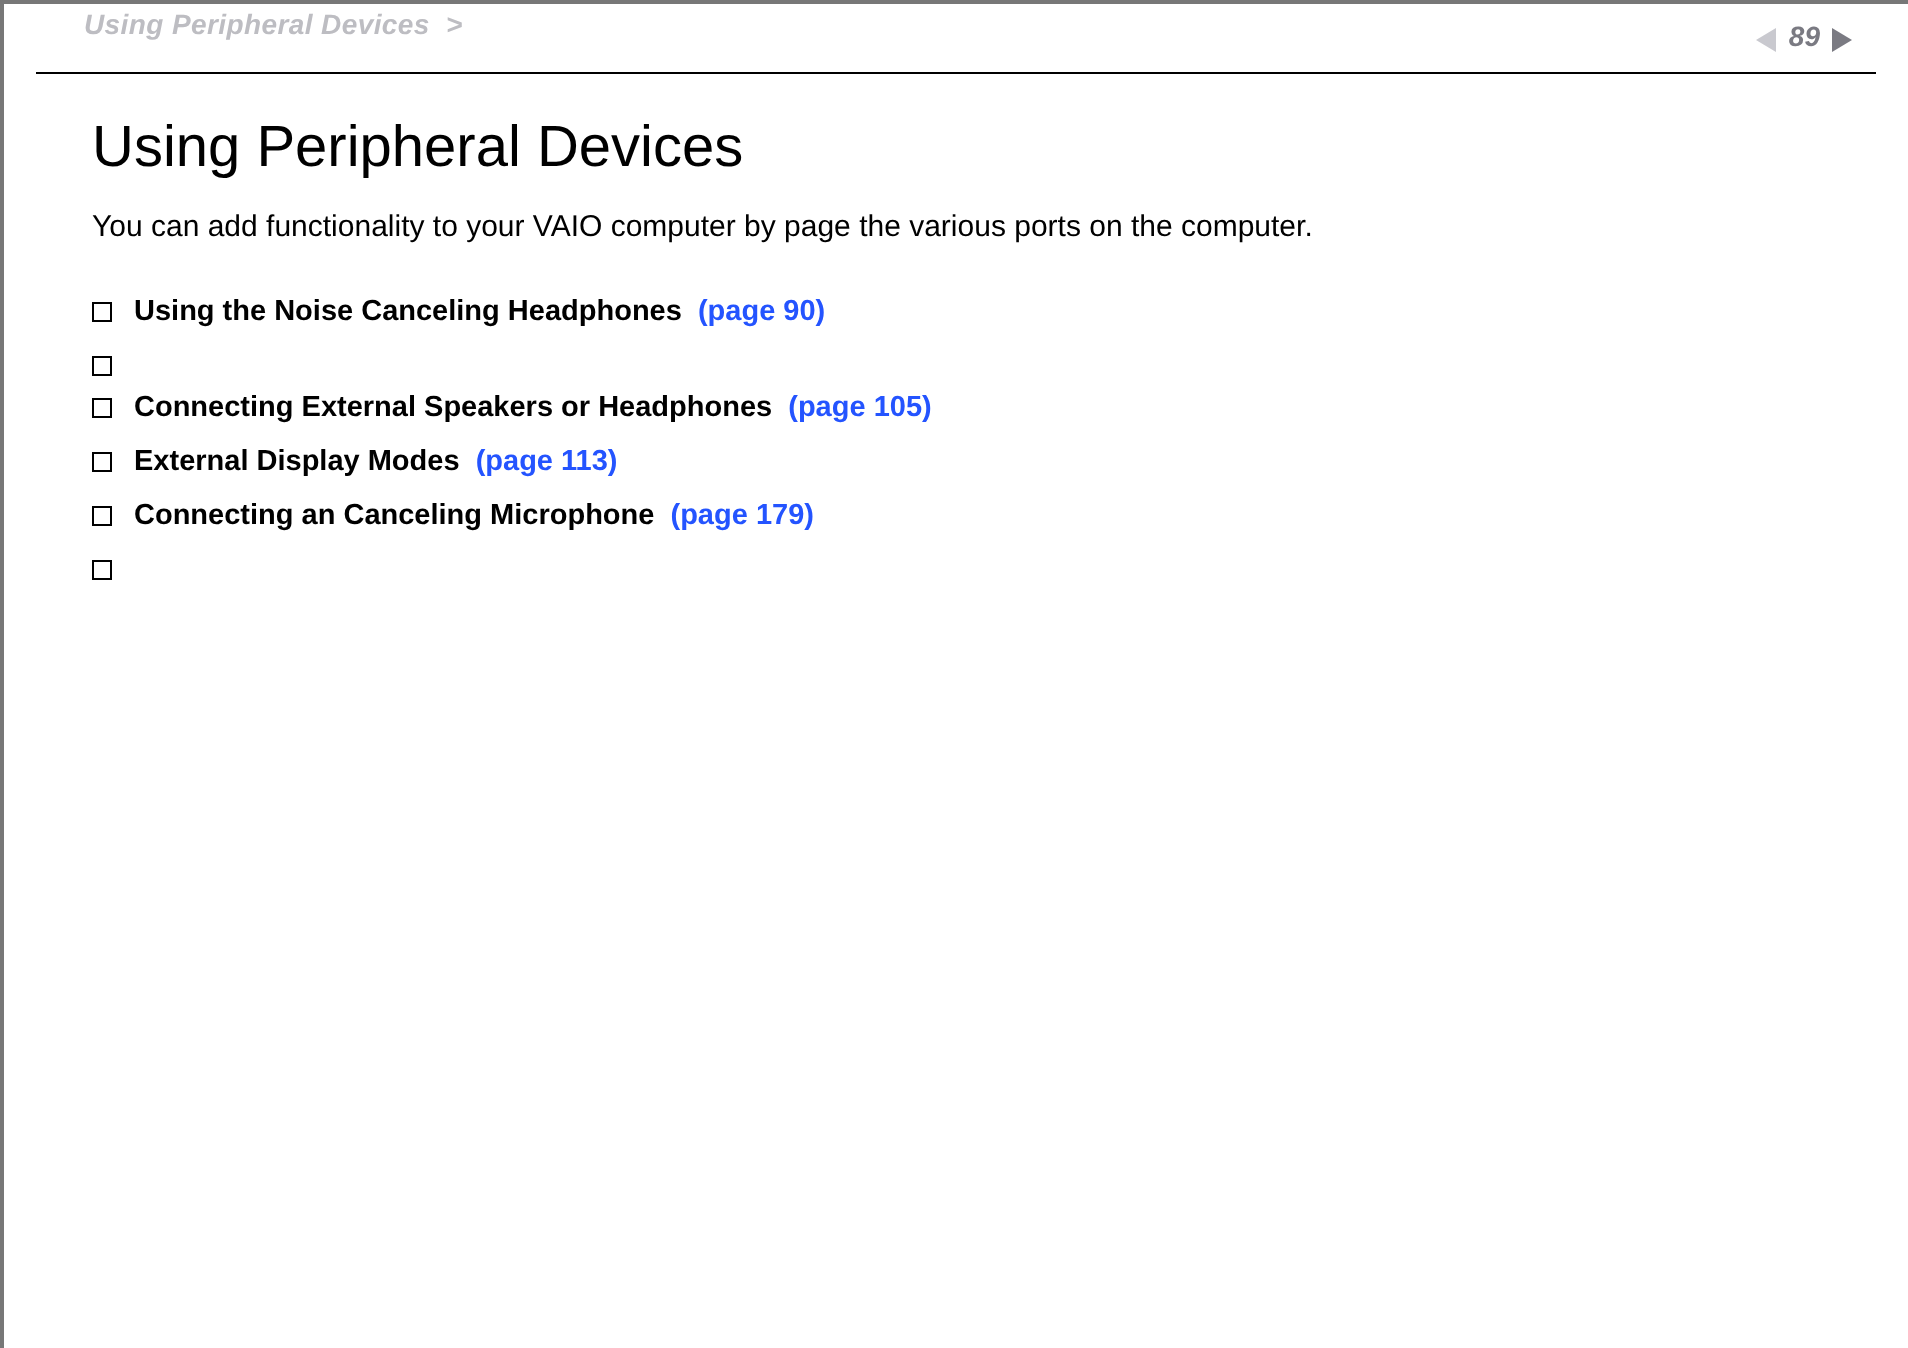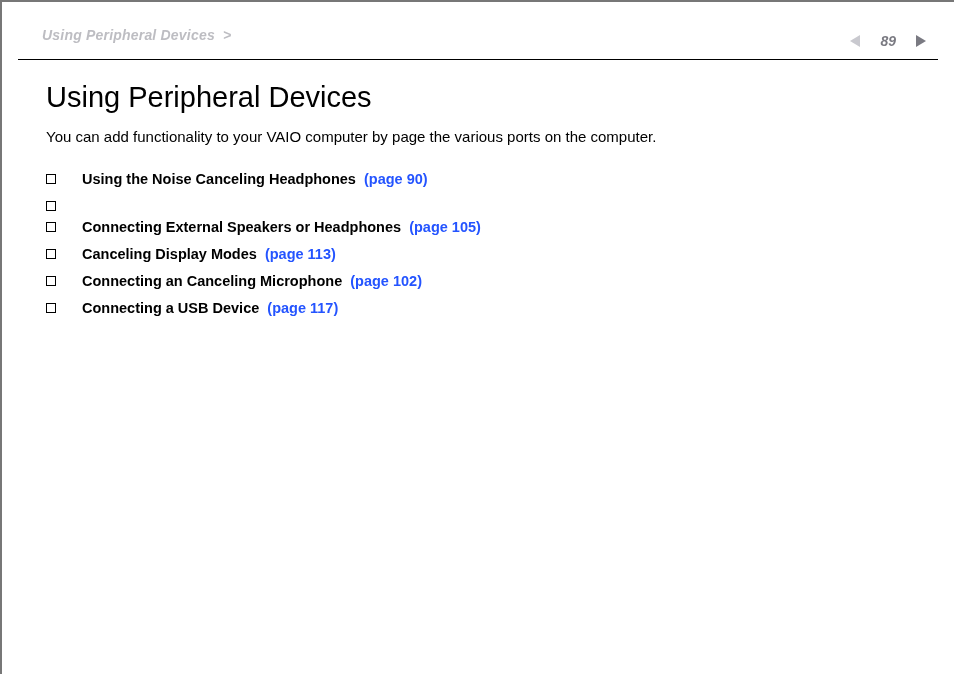--- a/index.html
+++ b/index.html
@@ -12,36 +12,36 @@
     color: #000;
     box-sizing: border-box;
     border: 1px solid #777;
   }
   *, *::before, *::after { box-sizing: inherit; }
 
   .header {
     display: flex;
     align-items: flex-start;
     justify-content: space-between;
-    padding: 25px 28px 10px 40px;
+    padding: 2px 28px 10px 40px;
   }
   .breadcrumb {
     color: #bdbdc2;
     font-weight: bold;
     font-style: italic;
     font-size: 14px;
     letter-spacing: 0.2px;
   }
   .breadcrumb .chev {
     margin-left: 4px;
   }
   .pager {
     display: flex;
-    align-items: center;
-    gap: 20px;
+    align-items: flex-end;
+    gap: 6px;
     margin-top: 6px;
   }
   .page-number {
     color: #7a7a82;
     font-weight: bold;
     font-style: italic;
     font-size: 14px;
   }
   .tri-left, .tri-right {
     width: 0;
@@ -79,21 +79,21 @@
 
   .toc {
     list-style: none;
     margin: 0;
     padding: 0;
     font-size: 14.5px;
   }
   .toc li {
     display: flex;
     align-items: flex-start;
-    gap: 26px;
+    gap: 11px;
     margin: 0 0 11px 0;
     font-weight: bold;
   }
   .toc .bullet {
     width: 10px;
     height: 10px;
     border: 1.6px solid #000;
     display: inline-block;
     position: relative;
     top: 3px;
@@ -139,27 +139,25 @@
     <li>
       <span class="bullet"></span>
     </li>
     <li>
       <span class="bullet"></span>
       <span><span class="label">Connecting External Speakers or Headphones</span>
       <span class="page">(page 105)</span></span>
     </li>
     <li>
       <span class="bullet"></span>
-      <span><span class="label">Canceling Display Modes</span>
+      <span><span class="label">External Display Modes</span>
       <span class="page">(page 113)</span></span>
     </li>
     <li>
       <span class="bullet"></span>
       <span><span class="label">Connecting an Canceling Microphone</span>
-      <span class="page">(page 102)</span></span>
+      <span class="page">(page 179)</span></span>
     </li>
     <li>
       <span class="bullet"></span>
-      <span><span class="label">Connecting a USB Device</span>
-      <span class="page">(page 117)</span></span>
     </li>
   </ul>
 </div>
 
 </body></html>

